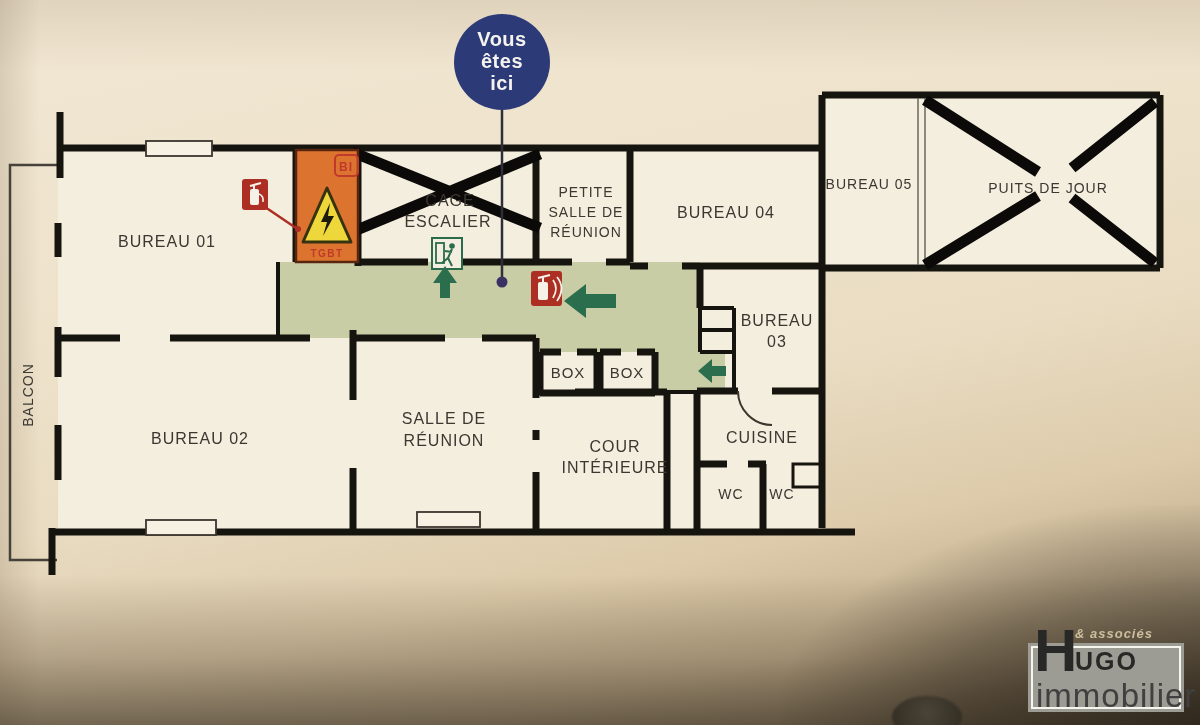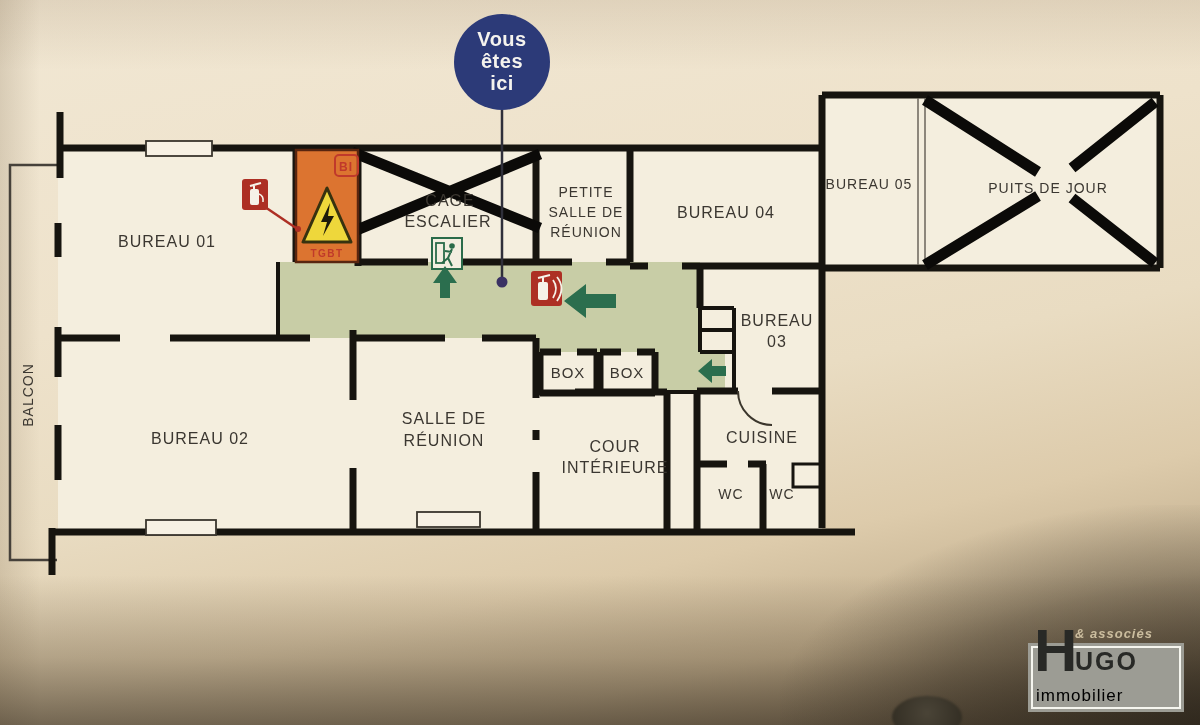--- a/index.html
+++ b/index.html
@@ -25,21 +25,21 @@
   .tgbt-label{font-size:10px;font-weight:bold;fill:#c03a2a;letter-spacing:1.5px;}
   .bi-label{font-size:12px;font-weight:bold;fill:#c0392b;}
   .badge-text{font-size:20px;font-weight:bold;fill:#f5f3ee;letter-spacing:0.5px;}
   .photo-object{position:absolute;left:892px;top:696px;width:70px;height:42px;border-radius:50%;
     background:radial-gradient(circle at 50% 40%,#4a4437,#2f2a20);filter:blur(1px);}
   .logo{position:absolute;right:16px;bottom:13px;width:156px;height:69px;background:#9c9c94;}
   .logo-frame{position:absolute;left:3px;top:3px;right:3px;bottom:3px;border:2px solid #f6f6ef;}
   .logo-assoc{position:absolute;top:-17px;left:47px;color:#cbbd9e;font-size:13px;font-style:italic;font-weight:bold;letter-spacing:1px;}
   .logo-h{position:absolute;top:-22px;left:6px;color:#282926;font-size:60px;line-height:60px;font-weight:bold;}
   .logo-rest{position:absolute;top:0px;left:47px;color:#282926;font-size:25px;line-height:36px;font-weight:bold;letter-spacing:2px;}
-  .logo-sub{position:absolute;bottom:3px;left:8px;color:#000000;font-size:17px;line-height:27px;letter-spacing:1px;}
+  .logo-sub{position:absolute;bottom:3px;left:8px;color:#404040;font-size:33px;line-height:27px;letter-spacing:1px;}
 </style>
 </head>
 <body>
 
 <div class="photo">
   <div class="shade-top"></div>
   <div class="shade-left"></div>
 
   <svg width="1200" height="725" viewBox="0 0 1200 725">
 

